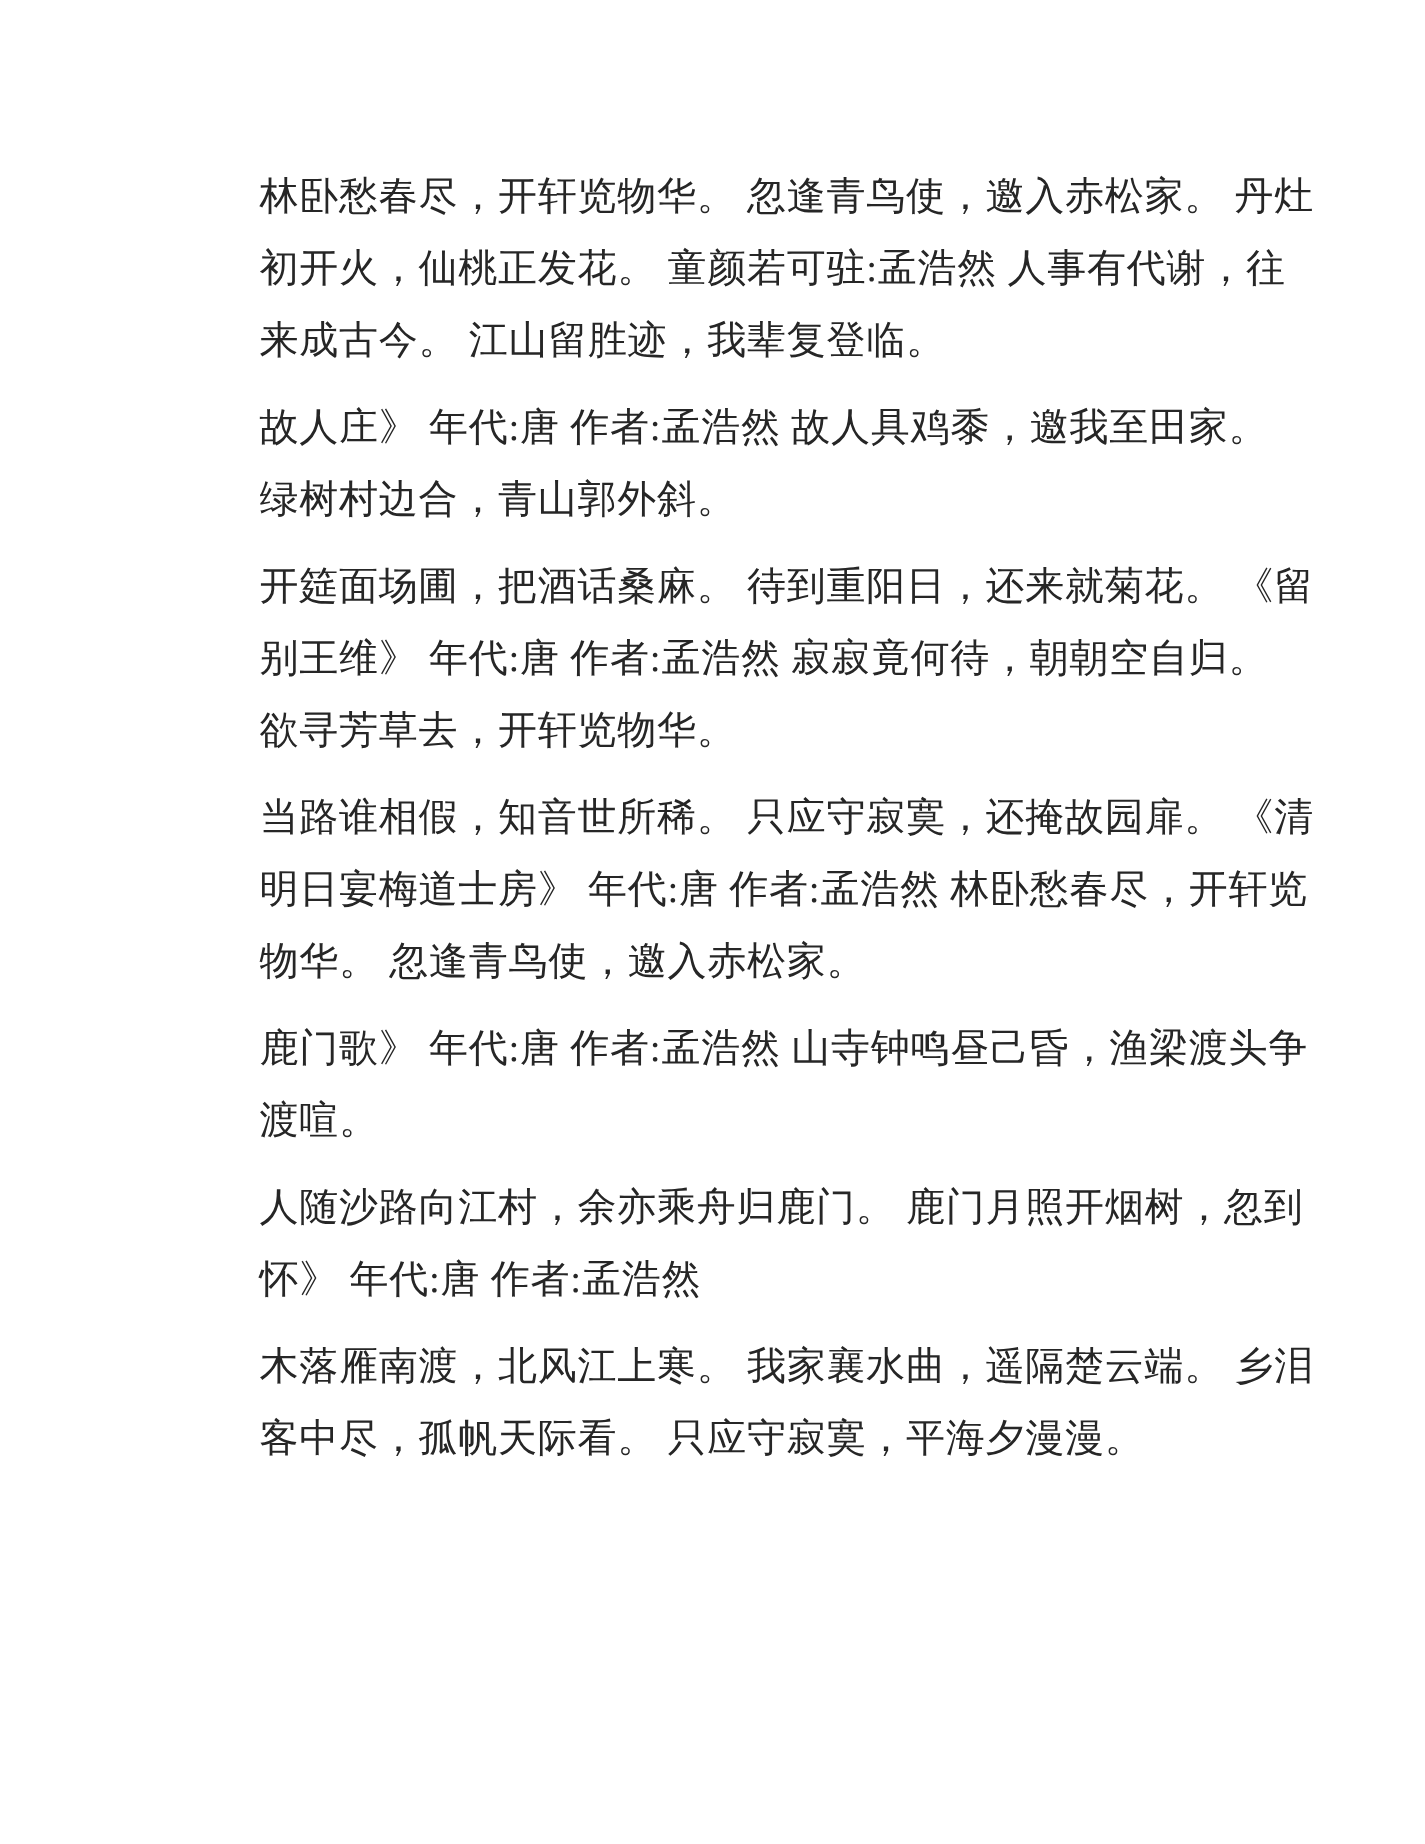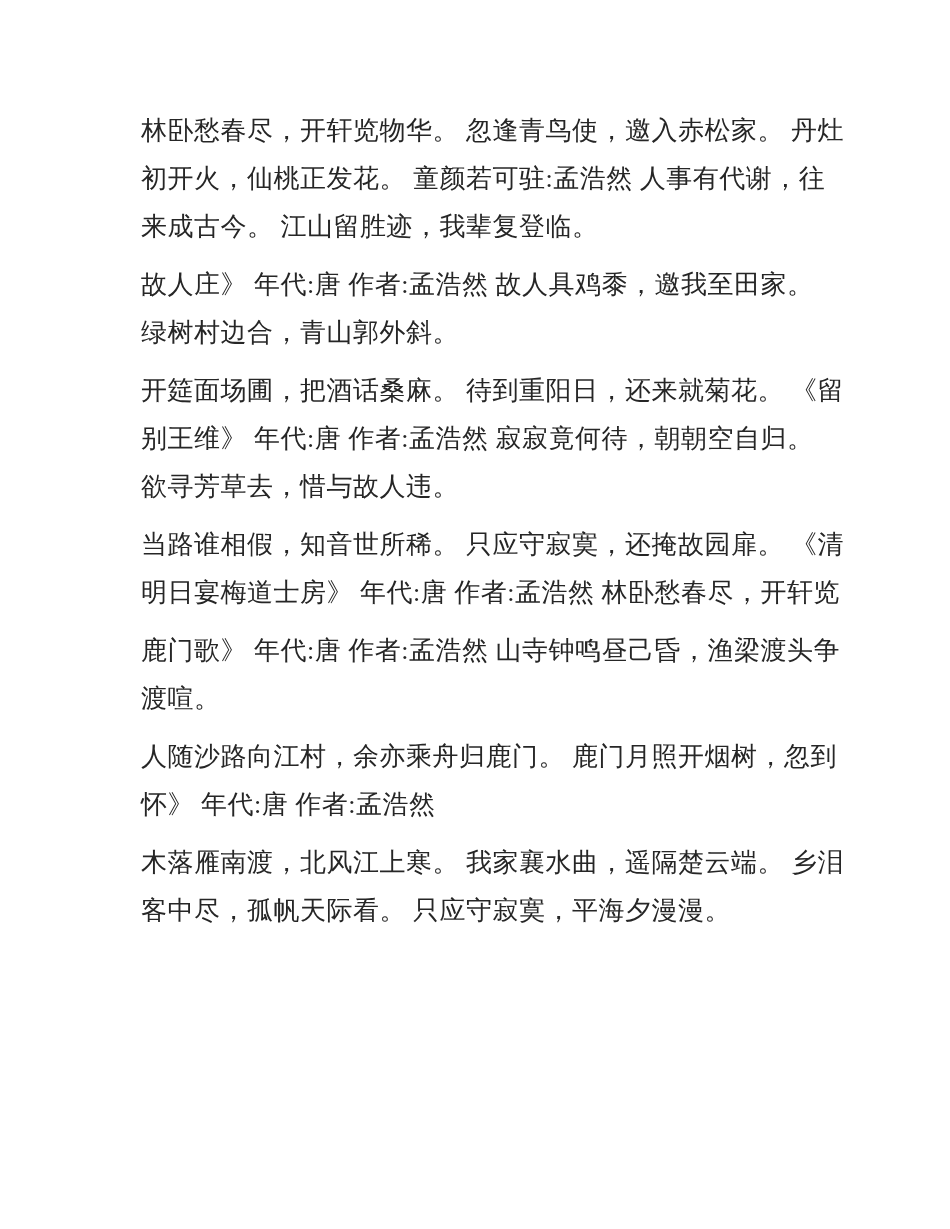--- a/index.html
+++ b/index.html
@@ -30,38 +30,39 @@
     display: block;
     white-space: nowrap;
     text-align: left;
     letter-spacing: 0.5px;
   }
 </style>
 </head>
 <body>
 
 <div class="page">
-  <div class="doc-text" id="doc-text" style="color: rgb(38, 38, 38);">
+  <div class="doc-text" id="doc-text" style="color: rgb(38, 38, 38); margin-left: 32px;">
       <p class="para">
         <span class="line">林卧愁春尽，开轩览物华。 忽逢青鸟使，邀入赤松家。 丹灶</span>
         <span class="line">初开火，仙桃正发花。 童颜若可驻:孟浩然 人事有代谢，往</span>
         <span class="line">来成古今。 江山留胜迹，我辈复登临。</span>
       </p>
       <p class="para">
         <span class="line">故人庄》 年代:唐 作者:孟浩然 故人具鸡黍，邀我至田家。</span>
         <span class="line">绿树村边合，青山郭外斜。</span>
       </p>
       <p class="para">
         <span class="line">开筵面场圃，把酒话桑麻。 待到重阳日，还来就菊花。 《留</span>
         <span class="line">别王维》 年代:唐 作者:孟浩然 寂寂竟何待，朝朝空自归。</span>
-        <span class="line">欲寻芳草去，惜与故人违。</span>
+        <span class="line">欲寻芳草去，开轩览物华。</span>
       </p>
       <p class="para">
         <span class="line">当路谁相假，知音世所稀。 只应守寂寞，还掩故园扉。 《清</span>
         <span class="line">明日宴梅道士房》 年代:唐 作者:孟浩然 林卧愁春尽，开轩览</span>
+        <span class="line">物华。 忽逢青鸟使，邀入赤松家。</span>
       </p>
       <p class="para">
         <span class="line">鹿门歌》 年代:唐 作者:孟浩然 山寺钟鸣昼己昏，渔梁渡头争</span>
         <span class="line">渡喧。</span>
       </p>
       <p class="para">
         <span class="line">人随沙路向江村，余亦乘舟归鹿门。 鹿门月照开烟树，忽到</span>
         <span class="line">怀》 年代:唐 作者:孟浩然</span>
       </p>
       <p class="para">

